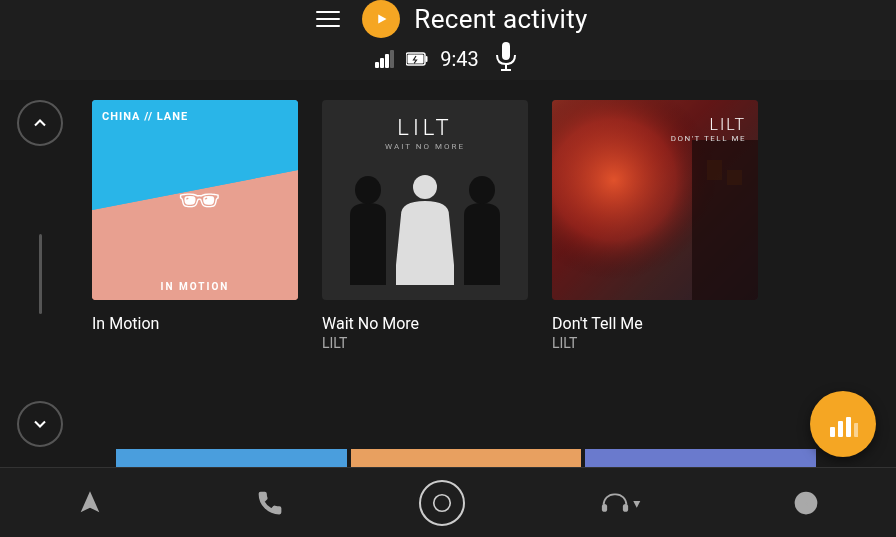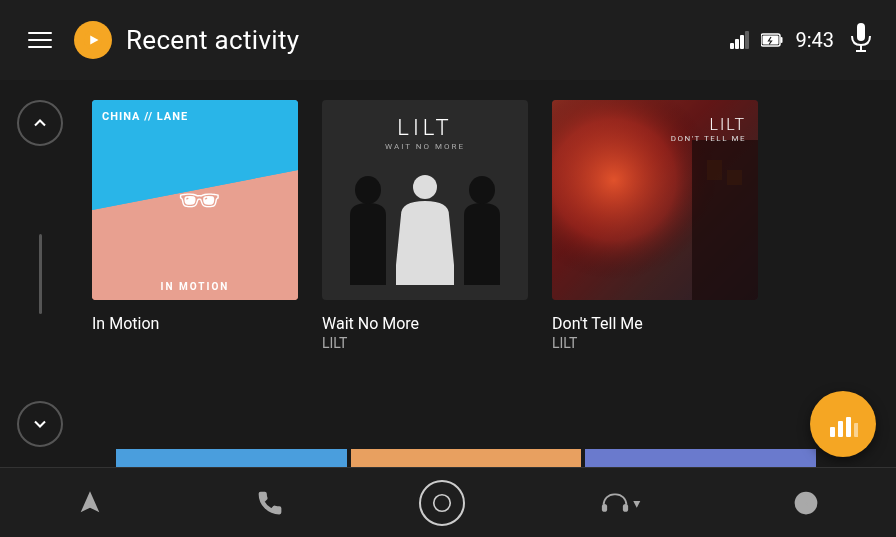--- a/index.html
+++ b/index.html
@@ -13,20 +13,21 @@
       position: relative;
     }
 
     
     .header {
       display: flex;
       align-items: center;
       height: 80px;
       padding: 0 20px;
       background: #1e1e1e;
+      flex-direction: column;
     }
     .header-left {
       display: flex;
       align-items: center;
       flex: 1;
       gap: 14px;
     }
     .hamburger-icon {
       display: flex;
       flex-direction: column;

